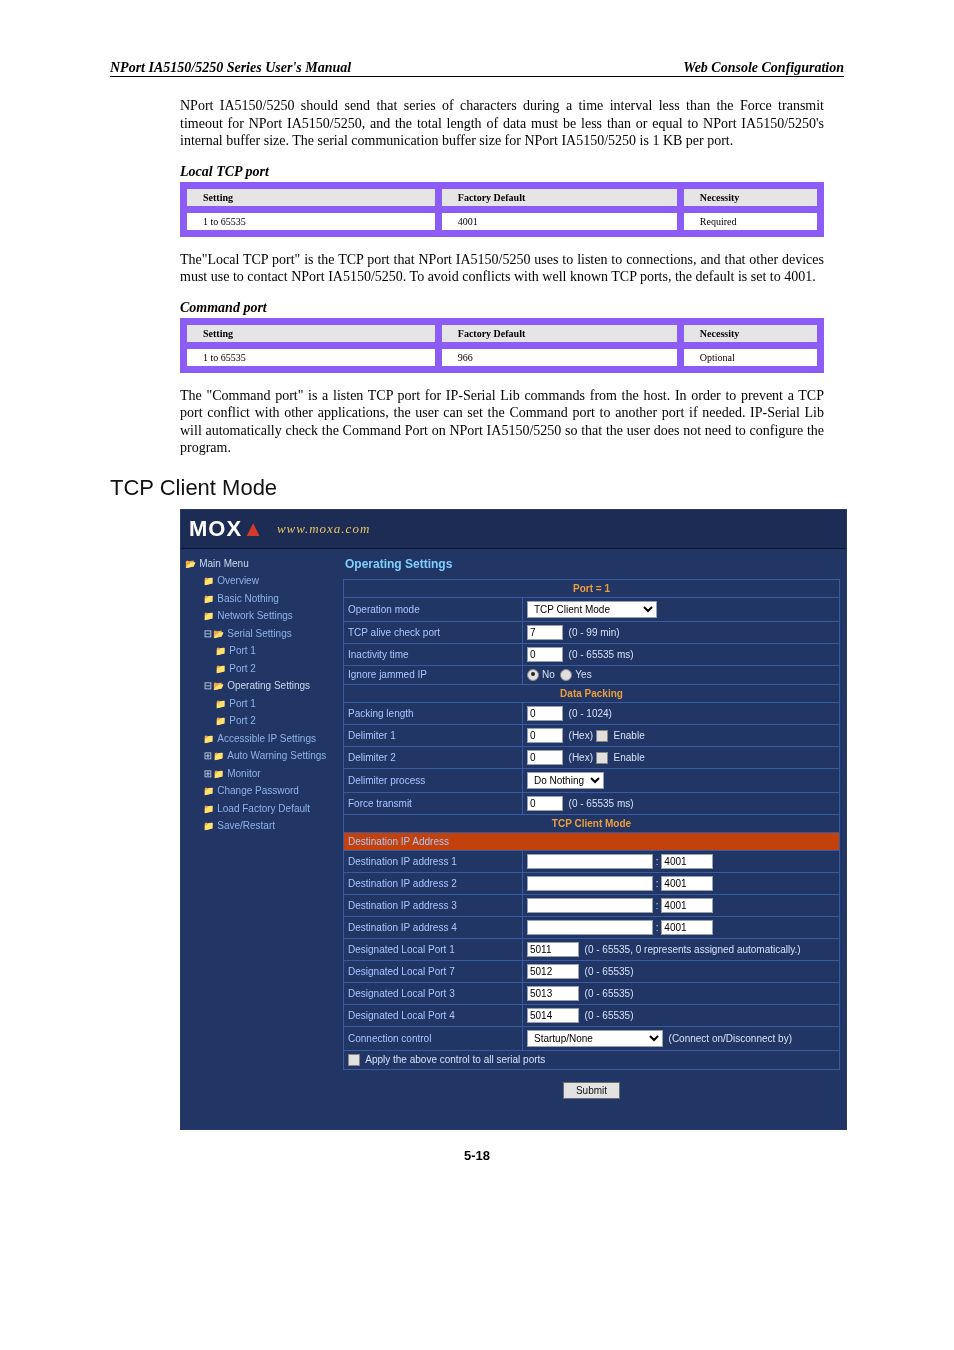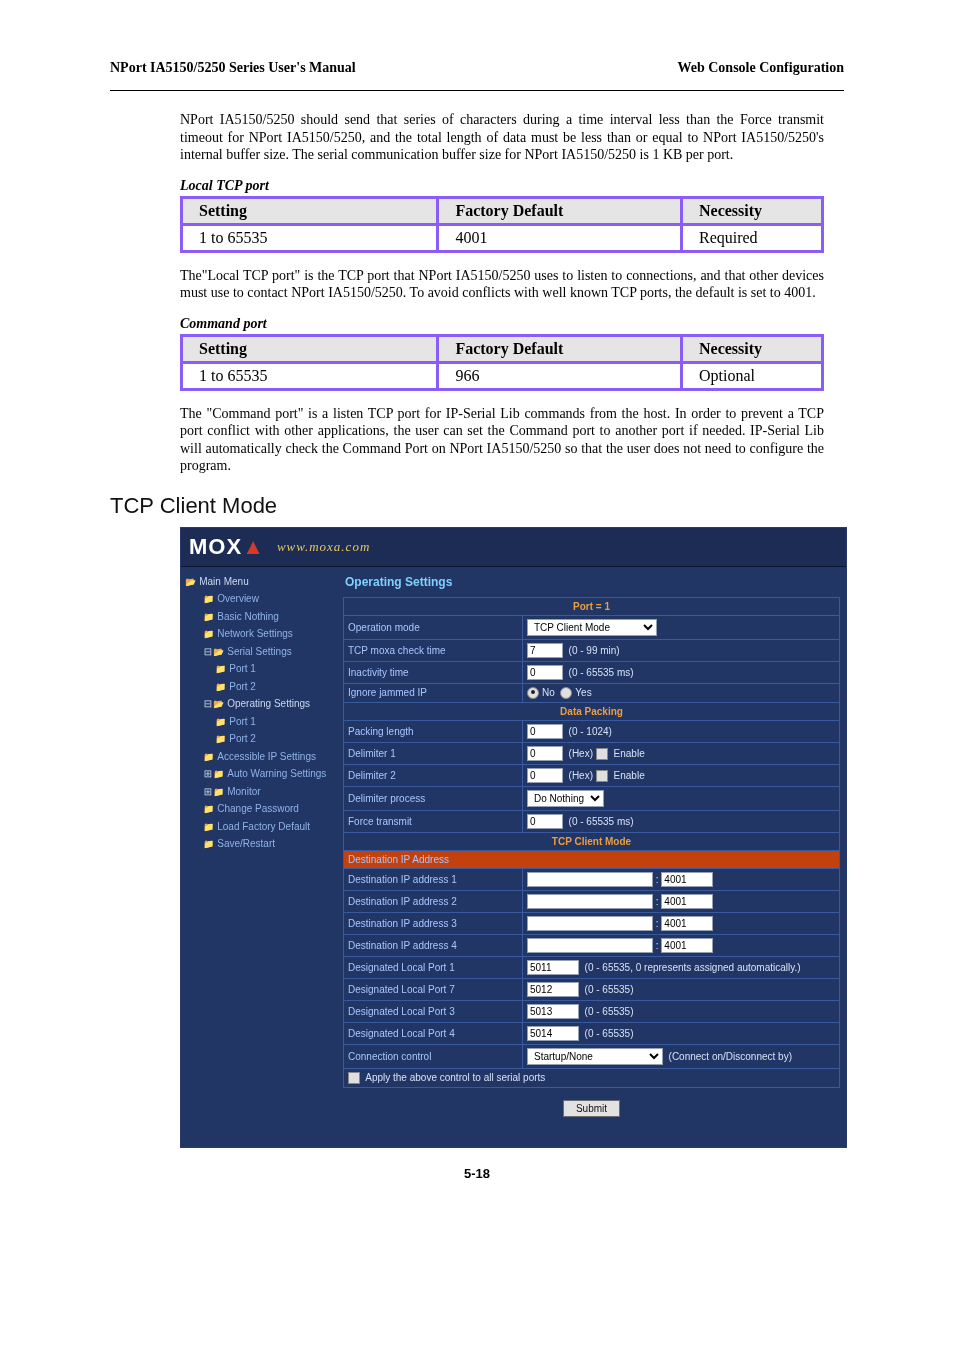--- a/index.html
+++ b/index.html
@@ -8,22 +8,23 @@
     padding: 60px 110px 40px 110px;
     font-size: 14px;
     color: #000;
     background: #fff;
   }
   .header-row {
     display: flex;
     justify-content: space-between;
     font-weight: bold;
     border-bottom: 1px solid #000;
-    padding-bottom: 14px;
+    padding-bottom: 0;
     margin-bottom: 20px;
+    font-style: italic;
   }
   .body-text {
     margin-left: 70px;
     margin-right: 20px;
     text-align: justify;
     margin-bottom: 12px;
     line-height: 1.25;
   }
   .italic-heading {
     margin-left: 70px;
@@ -31,24 +32,24 @@
     font-weight: bold;
     margin-bottom: 2px;
   }
   table.doc-table {
     margin-left: 70px;
     border-collapse: collapse;
     width: calc(100% - 90px);
     margin-bottom: 4px;
   }
   table.doc-table th, table.doc-table td {
-    border: 3px solid #8b5cf6;
+    border: 7px solid #8b5cf6;
     padding: 3px 16px;
     text-align: left;
-    font-size: 16px;
+    font-size: 10px;
   }
   table.doc-table th {
     background: #e5e5e5;
     font-weight: bold;
   }
   h2.section-heading {
     font-family: Arial, sans-serif;
     font-weight: normal;
     color: #111;
     font-size: 22px;
@@ -263,21 +264,21 @@
         <tbody>
             <tr>
               <td colspan="2" class="form-section-head">Port = 1</td>
             </tr>
 
         <tr>
           <td class="form-label">Operation mode</td>
           <td class="form-val"><select style="width:130px"><option>TCP Client Mode</option></select></td>
         </tr>
         <tr>
-          <td class="form-label">TCP moxa check time</td>
+          <td class="form-label">TCP alive check port</td>
           <td class="form-val"><input type="text" class="num" value="7" style=""> &nbsp;<span>(0 - 99 min)</span></td>
         </tr>
         <tr>
           <td class="form-label">Inactivity time</td>
           <td class="form-val"><input type="text" class="num" value="0" style=""> &nbsp;<span>(0 - 65535 ms)</span></td>
         </tr>
         <tr>
           <td class="form-label">Ignore jammed IP</td>
           <td class="form-val">
             <span class="radio-ind checked"></span><span>No</span>

